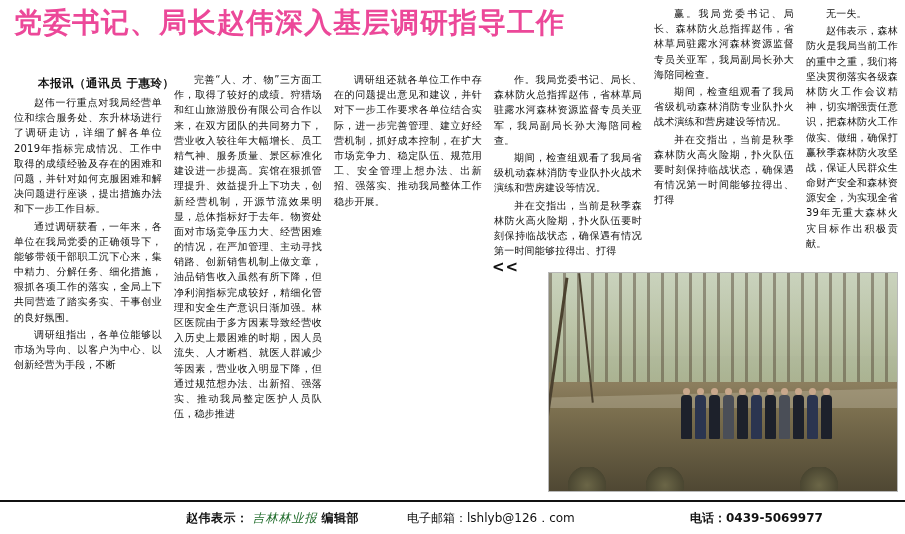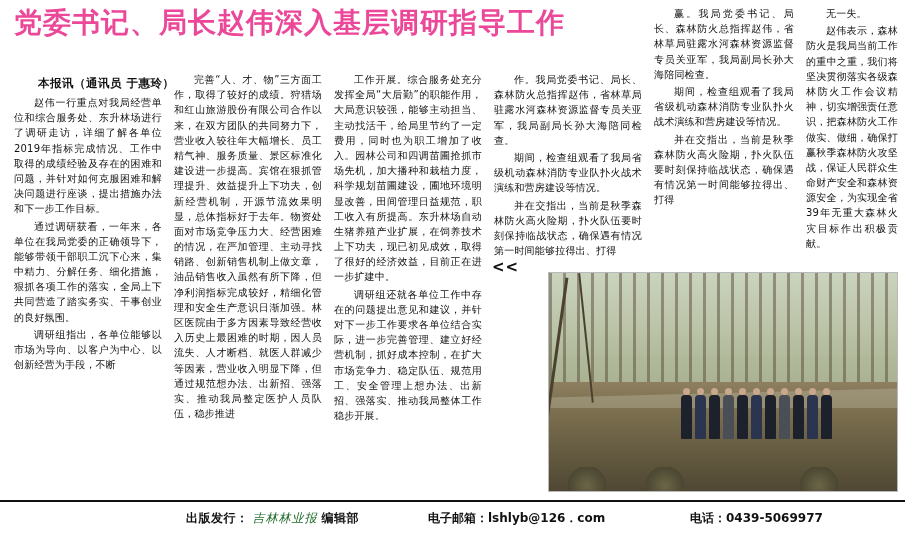--- a/index.html
+++ b/index.html
@@ -169,21 +169,21 @@
   .footer .masthead {
     display: inline-block;
     color: #1f6b2a;
     font-weight: normal;
     font-style: italic;
     font-family: "DejaVu Serif", "Liberation Serif", serif;
     padding: 0 4px;
     letter-spacing: 1px;
   }
   .footer .fc {
-    position: absolute; left: 428px; top: 6px; font-weight: bold; text-align: center;
+    position: absolute; left: 407px; top: 6px; font-weight: normal; text-align: center;
   }
   .footer .fr {
     position: absolute; left: 690px; top: 6px; font-weight: bold;
   }
 </style>
 </head>
 <body>
 
 <div class="page">
 
@@ -195,21 +195,20 @@
     <p>赵伟一行重点对我局经营单位和综合服务处、东升林场进行了调研走访，详细了解各单位2019年指标完成情况、工作中取得的成绩经验及存在的困难和问题，并针对如何克服困难和解决问题进行座谈，提出措施办法和下一步工作目标。</p>
     <p>通过调研获看，一年来，各单位在我局党委的正确领导下，能够带领干部职工沉下心来，集中精力、分解任务、细化措施，狠抓各项工作的落实，全局上下共同营造了踏实务实、干事创业的良好氛围。</p>
     <p>调研组指出，各单位能够以市场为导向、以客户为中心、以创新经营为手段，不断</p>
   </div>
 
   <div class="col c2">
     <p>完善“人、才、物”三方面工作，取得了较好的成绩。狩猎场和红山旅游股份有限公司合作以来，在双方团队的共同努力下，营业收入较往年大幅增长、员工精气神、服务质量、景区标准化建设进一步提高。宾馆在狠抓管理提升、效益提升上下功夫，创新经营机制，开源节流效果明显，总体指标好于去年。物资处面对市场竞争压力大、经营困难的情况，在严加管理、主动寻找销路、创新销售机制上做文章，油品销售收入虽然有所下降，但净利润指标完成较好，精细化管理和安全生产意识日渐加强。林区医院由于多方因素导致经营收入历史上最困难的时期，因人员流失、人才断档、就医人群减少等因素，营业收入明显下降，但通过规范想办法、出新招、强落实、推动我局整定医护人员队伍，稳步推进</p>
   </div>
 
   <div class="col c3">
-    <p>工作开展。综合服务处充分发挥全局“大后勤”的职能作用，大局意识较强，能够主动担当、主动找活干，给局里节约了一定费用，同时也为职工增加了收入。园林公司和四调苗圃抢抓市场先机，加大播种和栽植力度，科学规划苗圃建设，圃地环境明显改善，田间管理日益规范，职工收入有所提高。东升林场自动生猪养殖产业扩展，在饲养技术上下功夫，现已初见成效，取得了很好的经济效益，目前正在进一步扩建中。</p>
     <p>调研组还就各单位工作中存在的问题提出意见和建议，并针对下一步工作要求各单位结合实际，进一步完善管理、建立好经营机制，抓好成本控制，在扩大市场竞争力、稳定队伍、规范用工、安全管理上想办法、出新招、强落实、推动我局整体工作稳步开展。</p>
   </div>
 
   <div class="col c4">
     <p>作。我局党委书记、局长、森林防火总指挥赵伟，省林草局驻露水河森林资源监督专员关亚军，我局副局长孙大海陪同检查。</p>
     <p>期间，检查组观看了我局省级机动森林消防专业队扑火战术演练和营房建设等情况。</p>
     <p>并在交指出，当前是秋季森林防火高火险期，扑火队伍要时刻保持临战状态，确保遇有情况第一时间能够拉得出、打得</p>
   </div>
 
   <div class="col c5">
@@ -247,21 +246,21 @@
     <div class="branch" style="left:6px; top:4px; width:3px; height:150px; transform:rotate(8deg);"></div>
     <div class="branch" style="left:36px; top:0px; width:2px; height:130px; transform:rotate(-6deg);"></div>
     <div class="shrub" style="left:18px;"></div>
     <div class="shrub" style="left:96px;"></div>
     <div class="shrub" style="left:250px;"></div>
   </div>
 
   <div class="footer-rule"></div>
   <div class="footer">
     <div class="fl">
-      <span>出版发行：</span><span class="masthead">吉林林业报</span><span>编辑部</span>
+      <span>赵伟表示：</span><span class="masthead">吉林林业报</span><span>编辑部</span>
     </div>
     <div class="fc">
       <span>电子邮箱：</span><span>lshlyb@126．com</span>
     </div>
     <div class="fr">
       <span>电话：</span><span>0439-5069977</span>
     </div>
   </div>
 
 </div>

